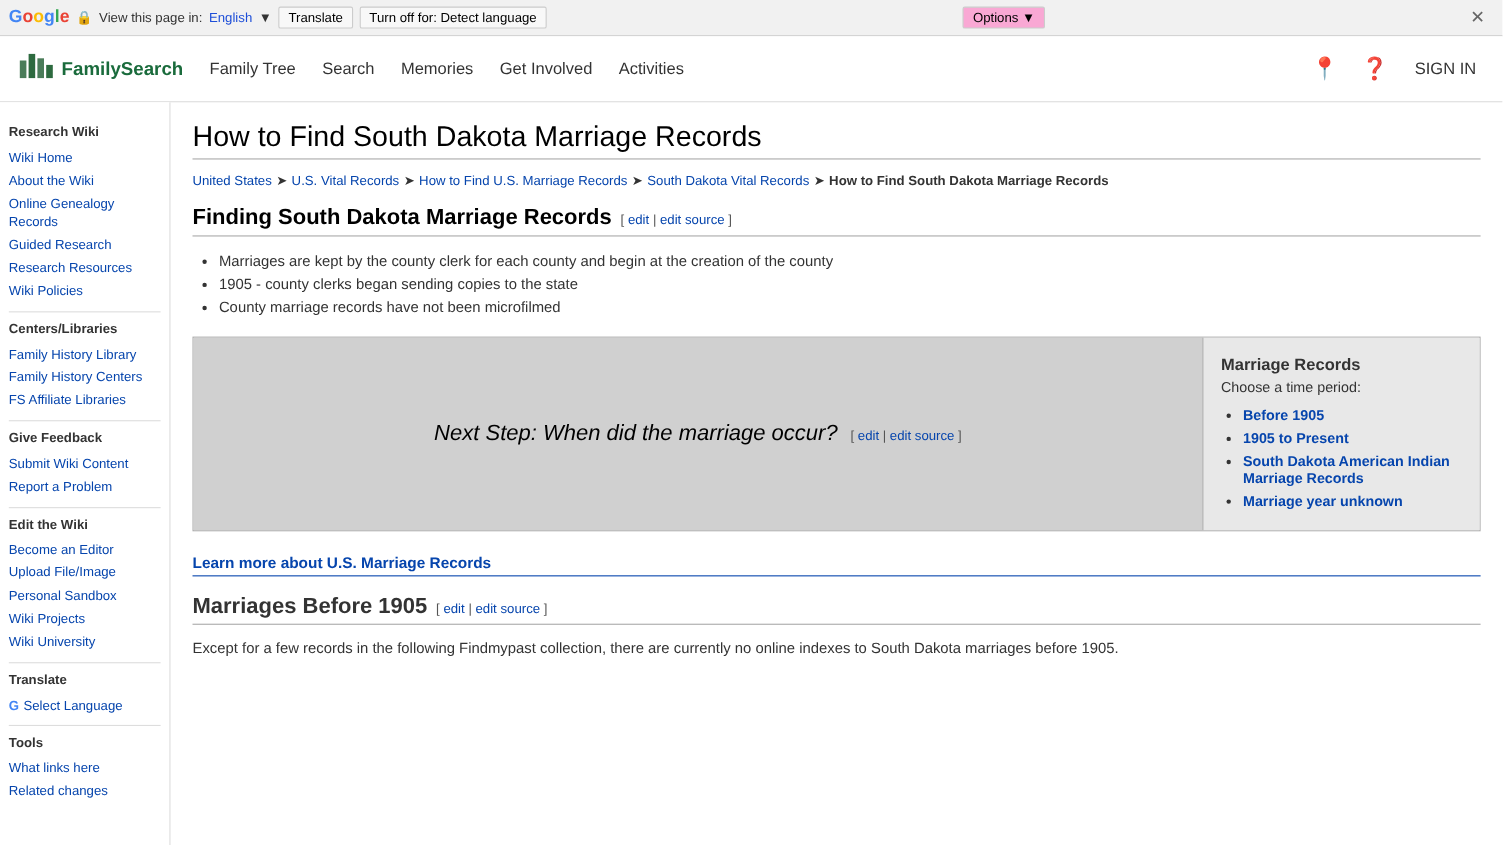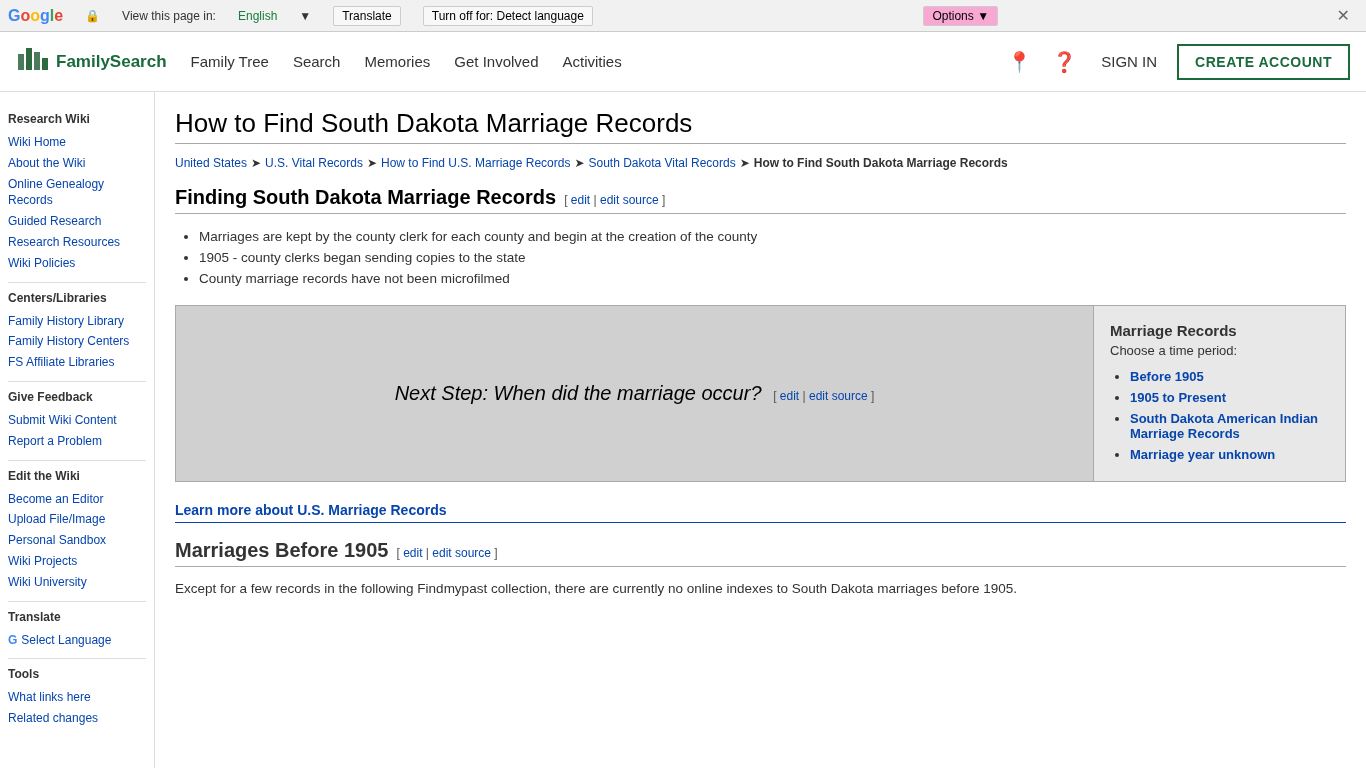--- a/index.html
+++ b/index.html
@@ -5,35 +5,35 @@
     * { margin: 0; padding: 0; box-sizing: border-box; }
     body { font-family: Arial, sans-serif; font-size: 13px; color: #333; background: #fff; }
 
     
     .translate-bar {
       background: #f1f1f1;
       border-bottom: 1px solid #ccc;
       padding: 4px 8px;
       display: flex;
       align-items: center;
-      gap: 22px;
+      gap: 6px;
       font-size: 12px;
     }
     .translate-bar .google-logo {
       font-family: Arial, sans-serif;
       font-size: 16px;
       font-weight: bold;
     }
     .translate-bar .google-logo span:nth-child(1) { color: #4285F4; }
     .translate-bar .google-logo span:nth-child(2) { color: #EA4335; }
     .translate-bar .google-logo span:nth-child(3) { color: #FBBC05; }
     .translate-bar .google-logo span:nth-child(4) { color: #4285F4; }
     .translate-bar .google-logo span:nth-child(5) { color: #34A853; }
     .translate-bar .google-logo span:nth-child(6) { color: #EA4335; }
-    .translate-bar a { color: #15803d; text-decoration: none; }
+    .translate-bar a { color: #1d4ed8; text-decoration: none; }
     .translate-bar button {
       padding: 2px 8px;
       font-size: 12px;
       background: #f8f8f8;
       border: 1px solid #ccc;
       cursor: pointer;
       border-radius: 2px;
     }
     .translate-bar .close-btn {
       margin-left: auto;
@@ -401,21 +401,20 @@
     <a href="#">Family Tree</a>
     <a href="#">Search</a>
     <a href="#">Memories</a>
     <a href="#">Get Involved</a>
     <a href="#">Activities</a>
   </div>
   <div class="nav-right">
     <button class="nav-icon-btn">📍</button>
     <button class="nav-icon-btn">❓</button>
     <button class="sign-in-btn">SIGN IN</button>
-    <button class="create-account-btn">CREATE ACCOUNT</button>
   </div>
 </nav>
 
 <div class="main-layout">
 
   <aside class="sidebar">
     <div class="sidebar-section-title">Research Wiki</div>
     <a href="#">Wiki Home</a>
     <a href="#">About the Wiki</a>
     <a href="#">Online Genealogy Records</a>

